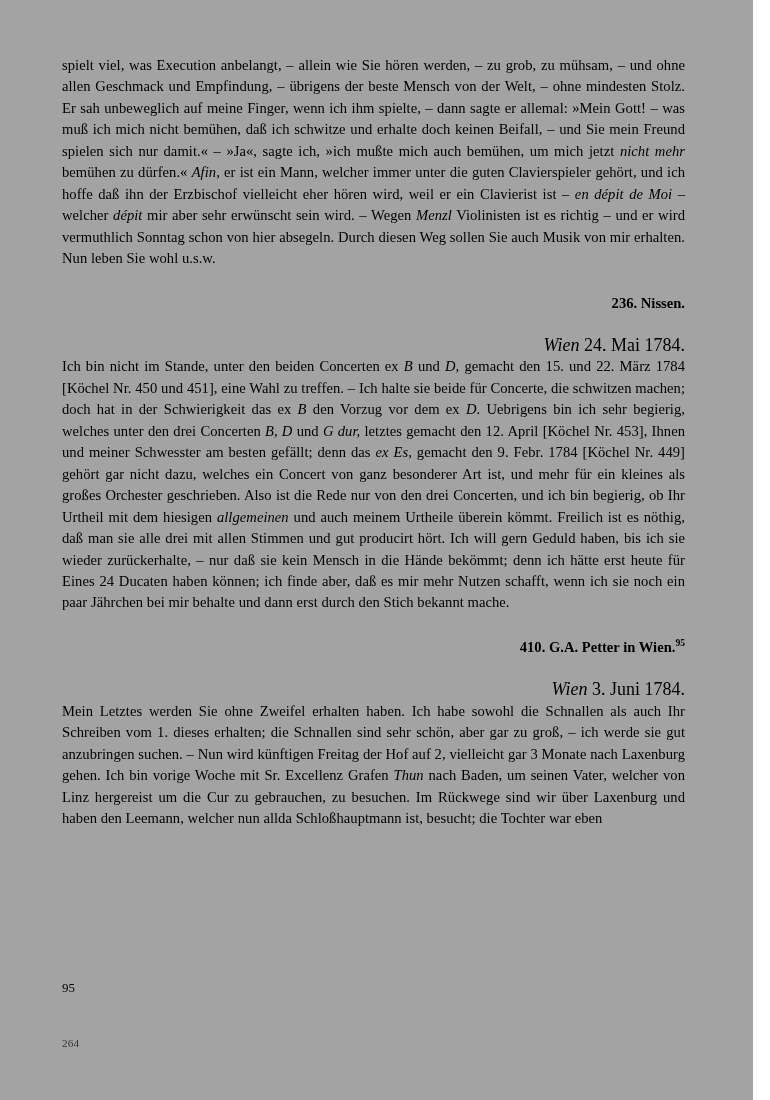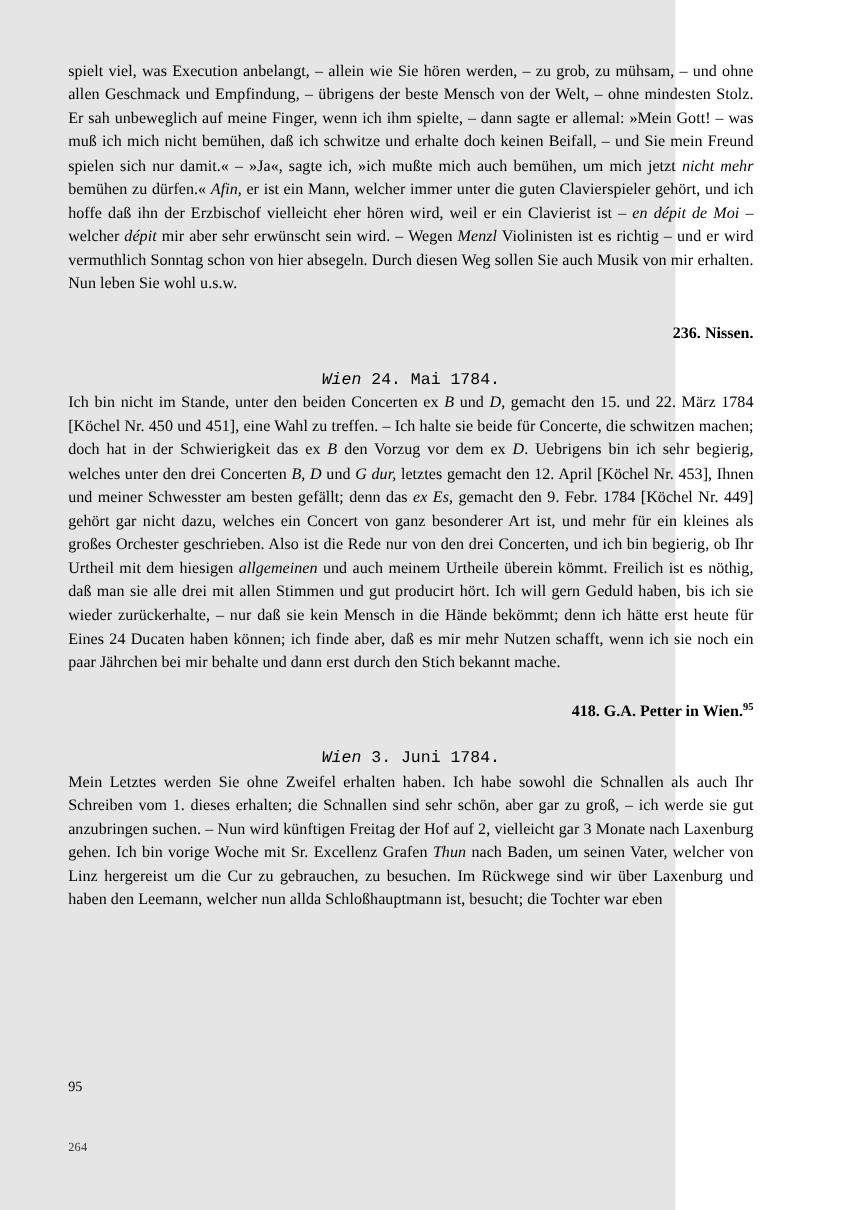--- a/index.html
+++ b/index.html
@@ -12,23 +12,23 @@
     height: 1100px;
     position: relative;
     font-family: "Liberation Serif", "DejaVu Serif", serif;
     color: #000000;
     overflow: hidden;
   }
 
   .page {
     position: absolute;
     left: 0; top: 0;
-    width: 614px;
+    width: 753px;
     height: 1100px;
-    background: #e5e5e5;
+    background: #a3a3a3;
   }
 
   .text-column {
     position: absolute;
     left: 62px;
     top: 55px;
     width: 623px;
   }
 
   p.body-par {
@@ -51,24 +51,23 @@
 
   .sup-note {
     font-size: 9.6px;
     vertical-align: super;
     line-height: 0;
     font-weight: bold;
   }
 
   .dateline {
     margin: 0;
-    text-align: center;
-    font-size: 15px;
+    text-align: right;
+    font-size: 18px;
     line-height: 21.45px;
-    font-family: Liberation Mono, monospace;
   }
   .spacer-after-head  { height: 21px; }
   .spacer-before-head { height: 23px; }
 
   i, em { font-style: italic; }
 
   .footnote-block {
     position: absolute;
     left: 62px;
     top: 979px;
@@ -117,21 +116,21 @@
 
     <p class="dateline">
       <i>Wien</i><span> </span><span>24. Mai 1784.</span>
     </p>
 
     <p class="body-par"><span>Ich bin nicht im Stande, unter den beiden Concerten ex </span><i>B</i><span> und </span><i>D,</i><span> gemacht den 15. und 22. März 1784 [Köchel Nr. 450 und 451], eine Wahl zu treffen. – Ich halte sie beide für Concerte, die schwitzen machen; doch hat in der Schwierigkeit das ex </span><i>B</i><span> den Vorzug vor dem ex </span><i>D</i><span>. Uebrigens bin ich sehr begierig, welches unter den drei Concerten </span><i>B, D</i><span> und </span><i>G dur,</i><span> letztes gemacht den 12. April [Köchel Nr. 453], Ihnen und meiner Schwesster am besten gefällt; denn das </span><i>ex Es,</i><span> gemacht den 9. Febr. 1784 [Köchel Nr. 449] gehört gar nicht dazu, welches ein Concert von ganz besonderer Art ist, und mehr für ein kleines als großes Orchester geschrieben. Also ist die Rede nur von den drei Concerten, und ich bin begierig, ob Ihr Urtheil mit dem hiesigen </span><i>allgemeinen</i><span> und auch meinem Urtheile überein kömmt. Freilich ist es nöthig, daß man sie alle drei mit allen Stimmen und gut producirt hört. Ich will gern Geduld haben, bis ich sie wieder zurückerhalte, – nur daß sie kein Mensch in die Hände bekömmt; denn ich hätte erst heute für Eines 24 Ducaten haben können; ich finde aber, daß es mir mehr Nutzen schafft, wenn ich sie noch ein paar Jährchen bei mir behalte und dann erst durch den Stich bekannt mache.</span></p>
 
     <div class="spacer-before-head"></div>
 
     <p class="letter-heading">
-      <span>418. G.A. Petter in Wien.</span><sup class="sup-note">95</sup>
+      <span>410. G.A. Petter in Wien.</span><sup class="sup-note">95</sup>
     </p>
 
     <div class="spacer-after-head"></div>
 
     <p class="dateline">
       <i>Wien</i><span> </span><span>3. Juni 1784.</span>
     </p>
 
     <p class="body-par"><span>Mein Letztes werden Sie ohne Zweifel erhalten haben. Ich habe sowohl die Schnallen als auch Ihr Schreiben vom 1. dieses erhalten; die Schnallen sind sehr schön, aber gar zu groß, – ich werde sie gut anzubringen suchen. – Nun wird künftigen Freitag der Hof auf 2, vielleicht gar 3 Monate nach Laxenburg gehen. Ich bin vorige Woche mit Sr. Excellenz Grafen </span><i>Thun</i><span> nach Baden, um seinen Vater, welcher von Linz hergereist um die Cur zu gebrauchen, zu besuchen. Im Rückwege sind wir über Laxenburg und haben den Leemann, welcher nun allda Schloßhauptmann ist, besucht; die Tochter war eben</span></p>
 

